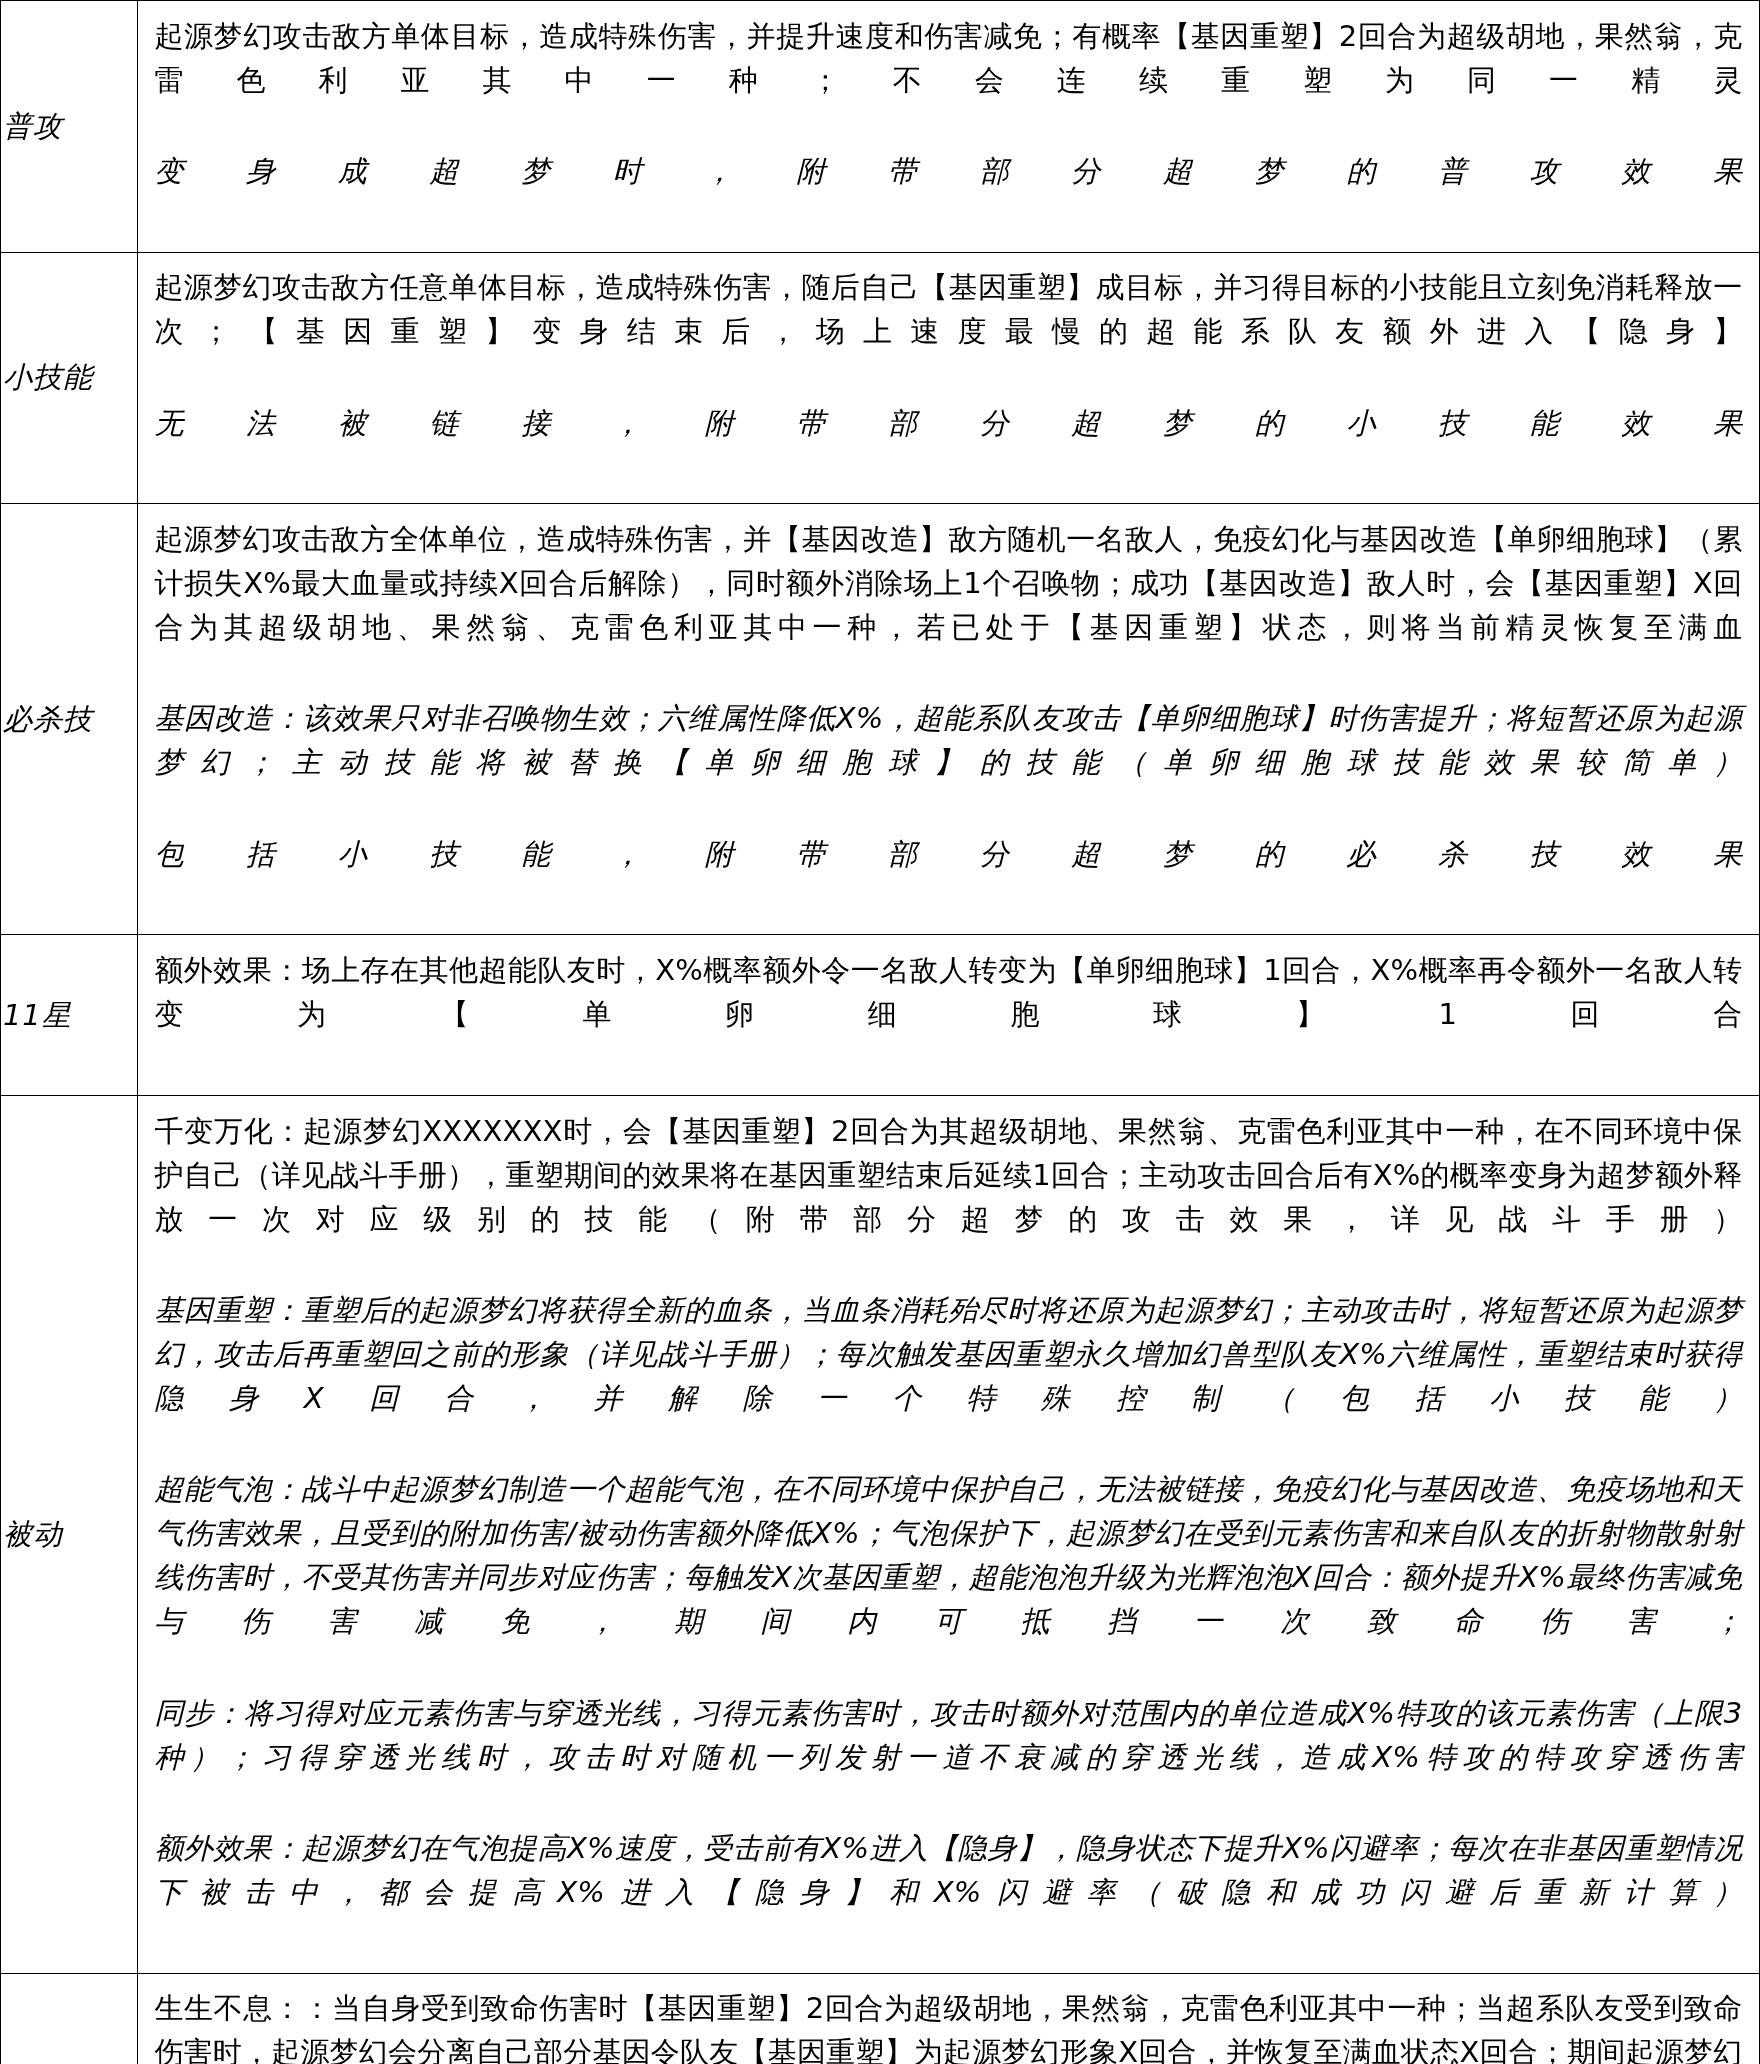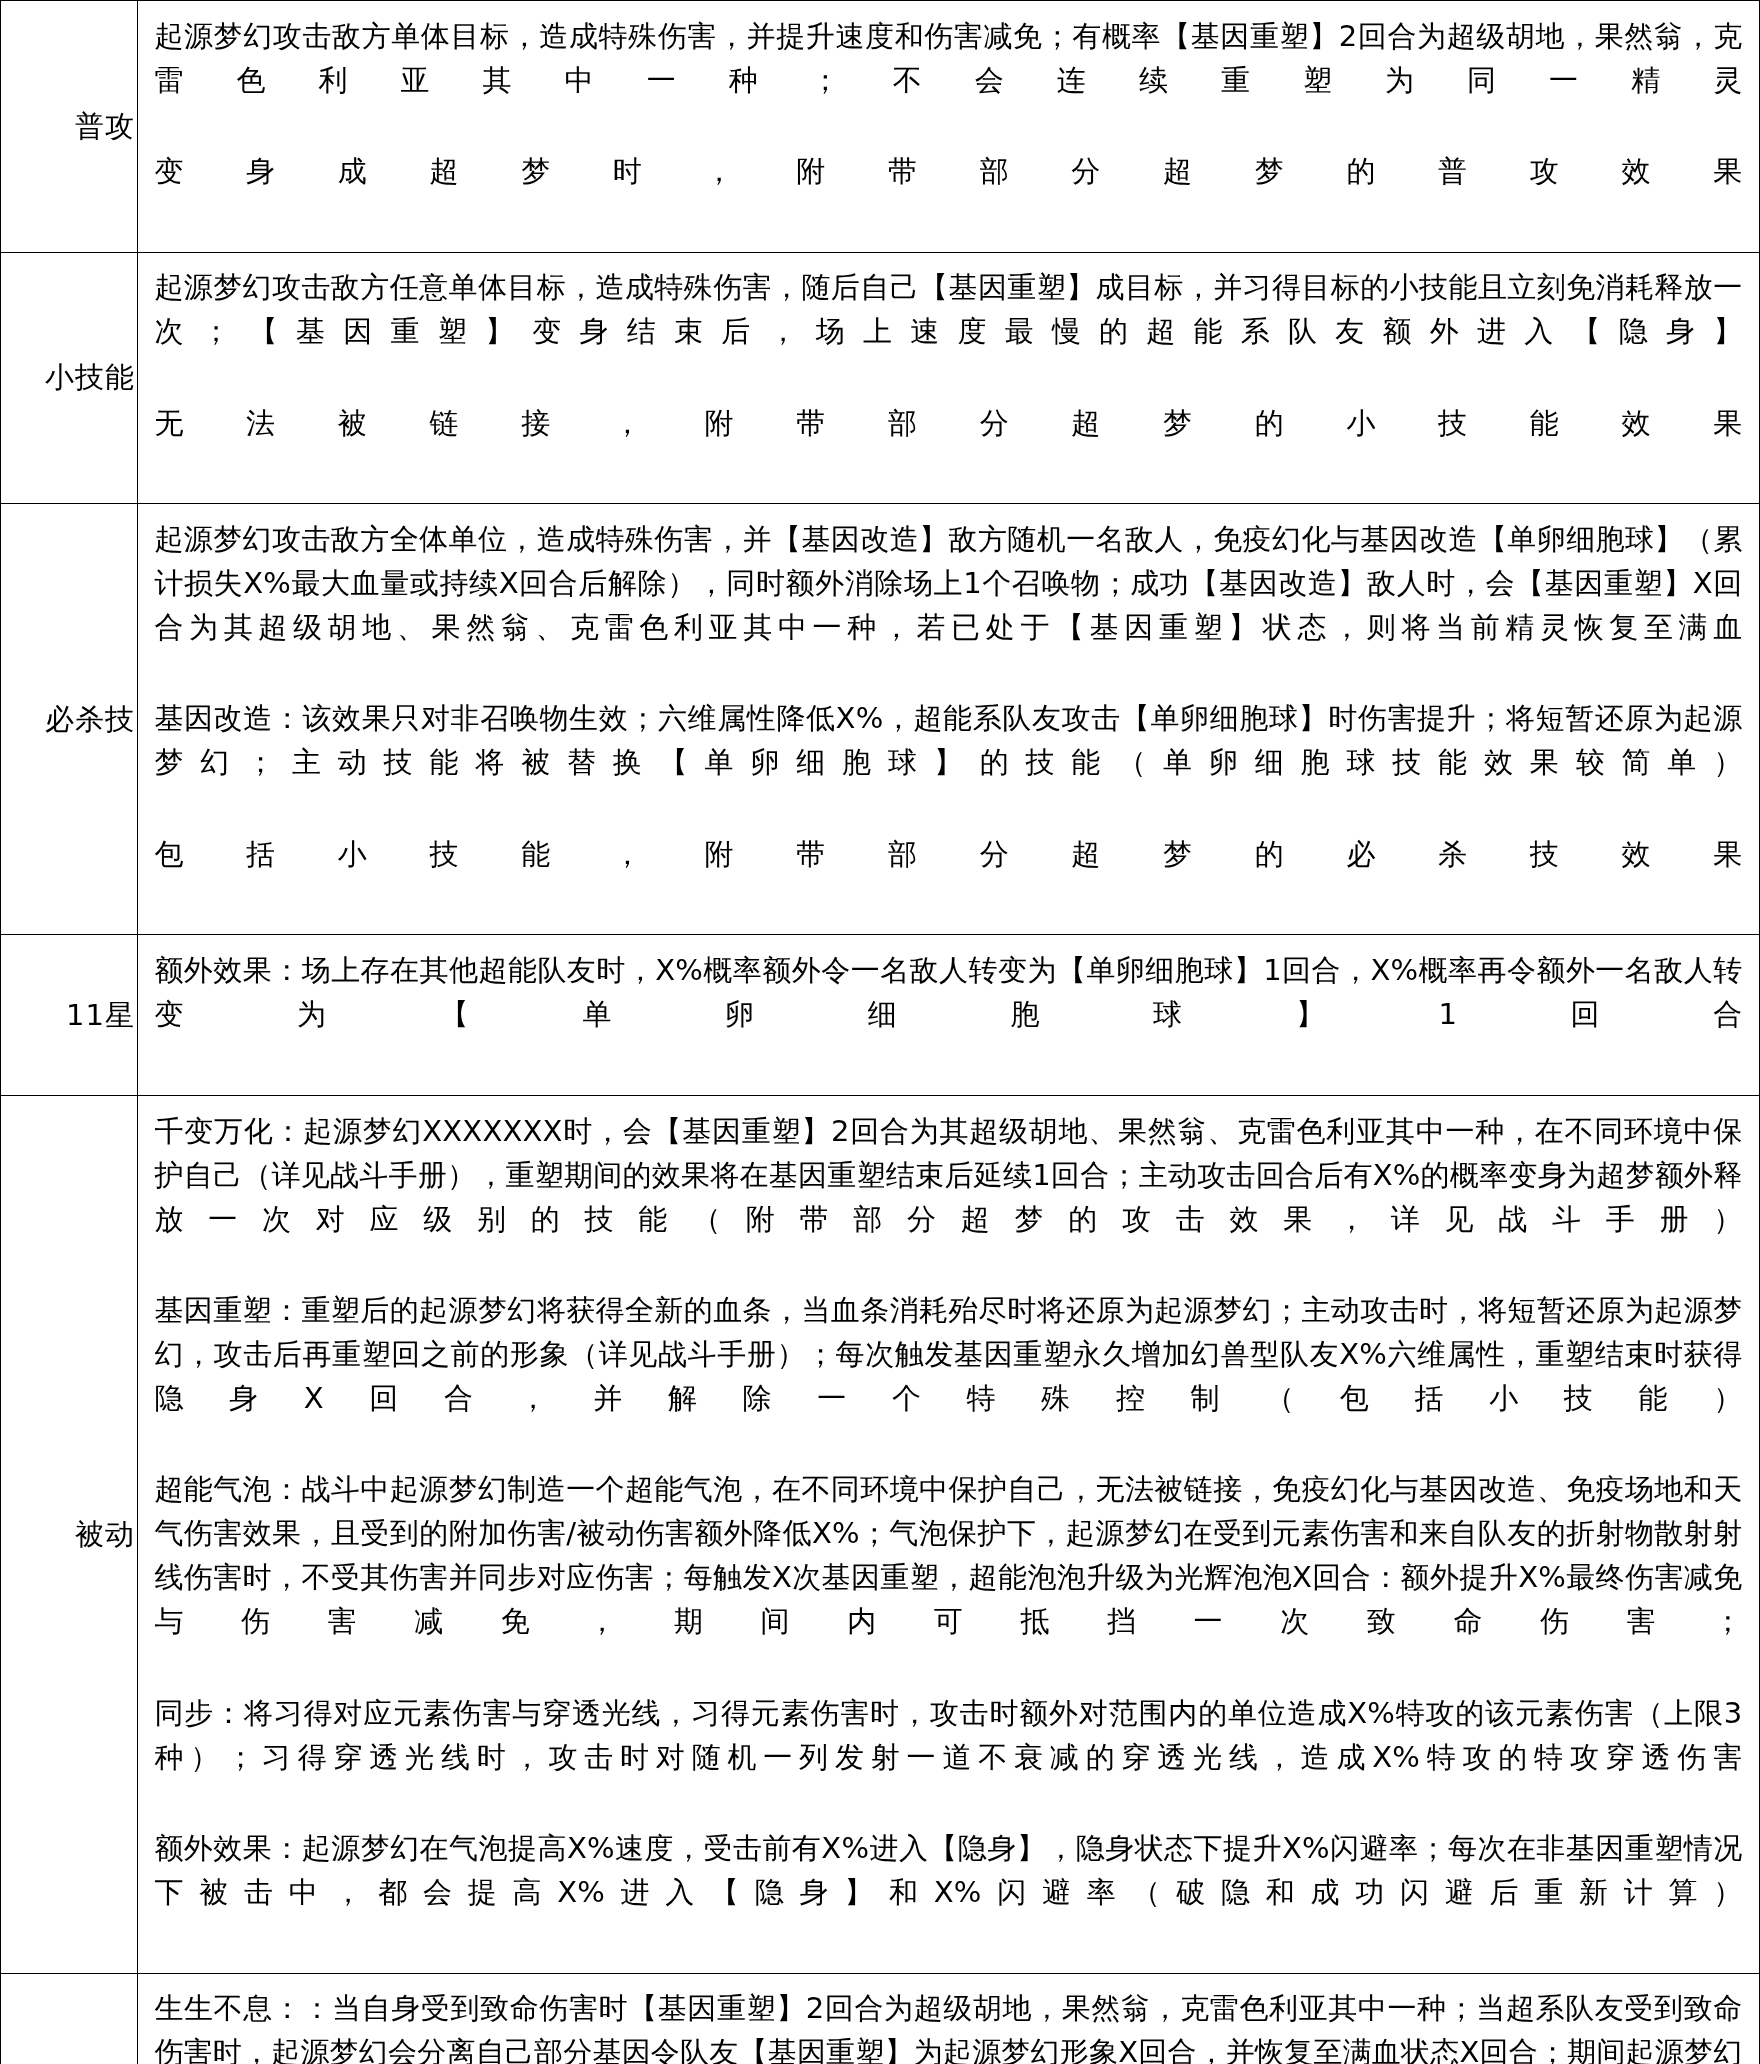--- a/index.html
+++ b/index.html
@@ -21,42 +21,44 @@
   .skill-table tr {
     border: 0;
   }
   .skill-table td {
     border: 1.9px solid #000000;
     vertical-align: middle;
     padding: 0;
   }
   td.label-cell {
     width: 132px;
-    text-align: right;
+    text-align: left;
     vertical-align: middle;
     font-size: 29px;
     line-height: 1.35;
     letter-spacing: 1px;
     padding: 5.8px 1.9px;
+    font-style: italic;
   }
   td.body-cell {
     vertical-align: middle;
     padding: 9.7px 13.6px 11.6px 13.6px;
   }
   .para {
     font-size: 29px;
     line-height: 1.52;
     letter-spacing: 0.2px;
     text-align: justify;
     text-justify: inter-character;
     margin: 3px;
     word-break: break-all;
   }
   .para + .para {
     margin-top: 0px;
+    font-style: italic;
   }
   
   .para::after {
     content: "";
     display: inline-block;
     width: 100%;
   }
 </style>
 </head>
 <body>

